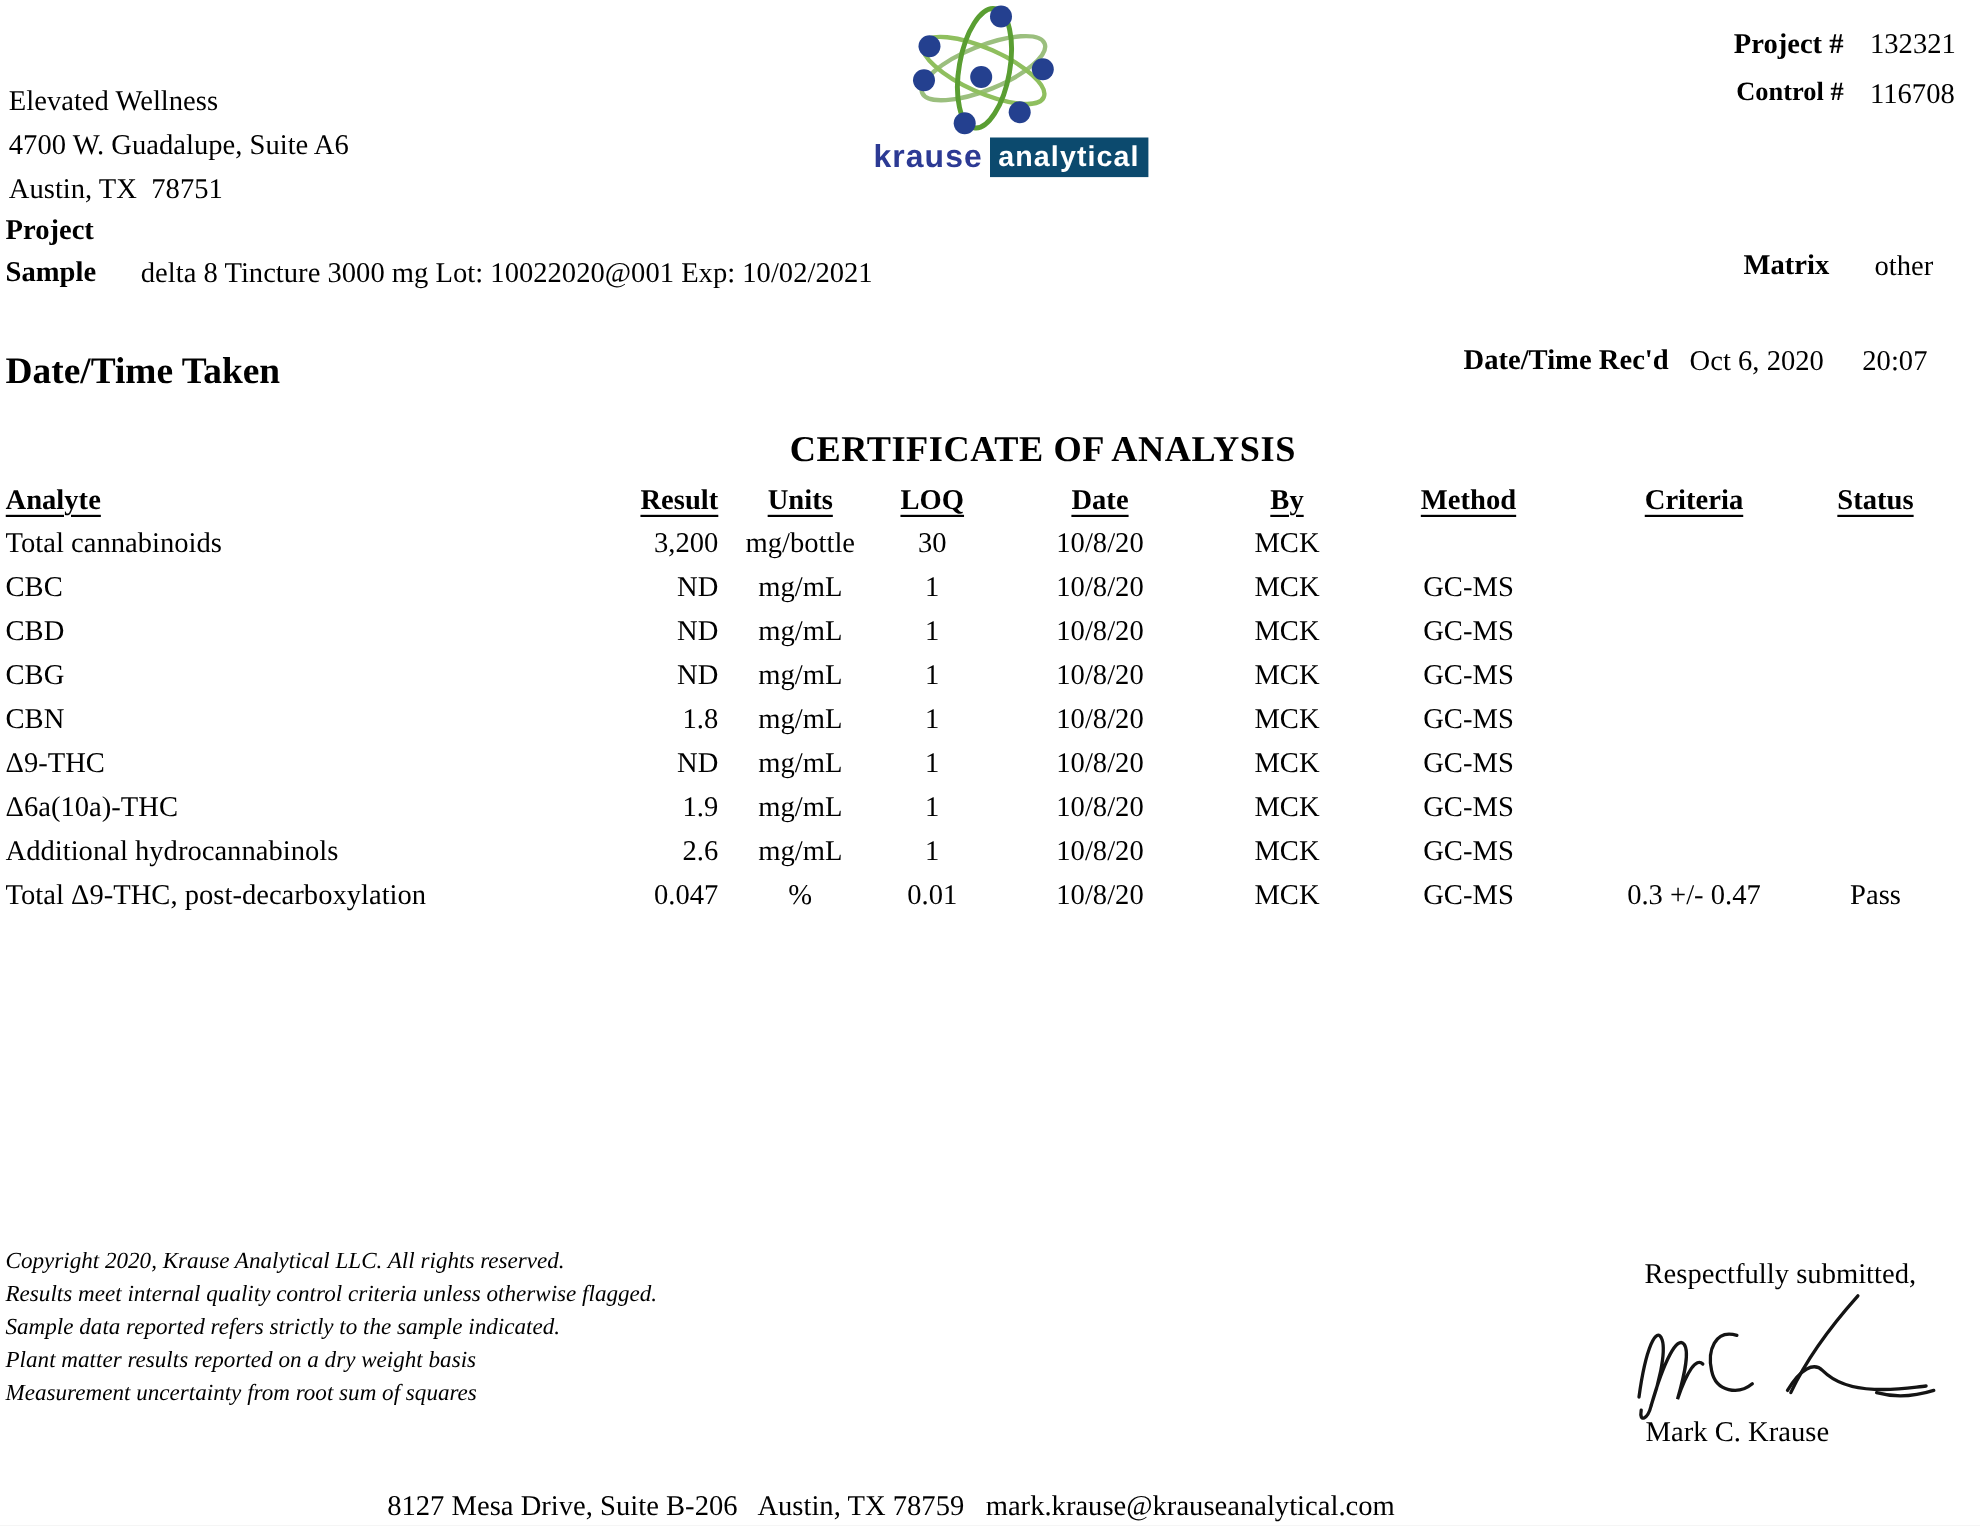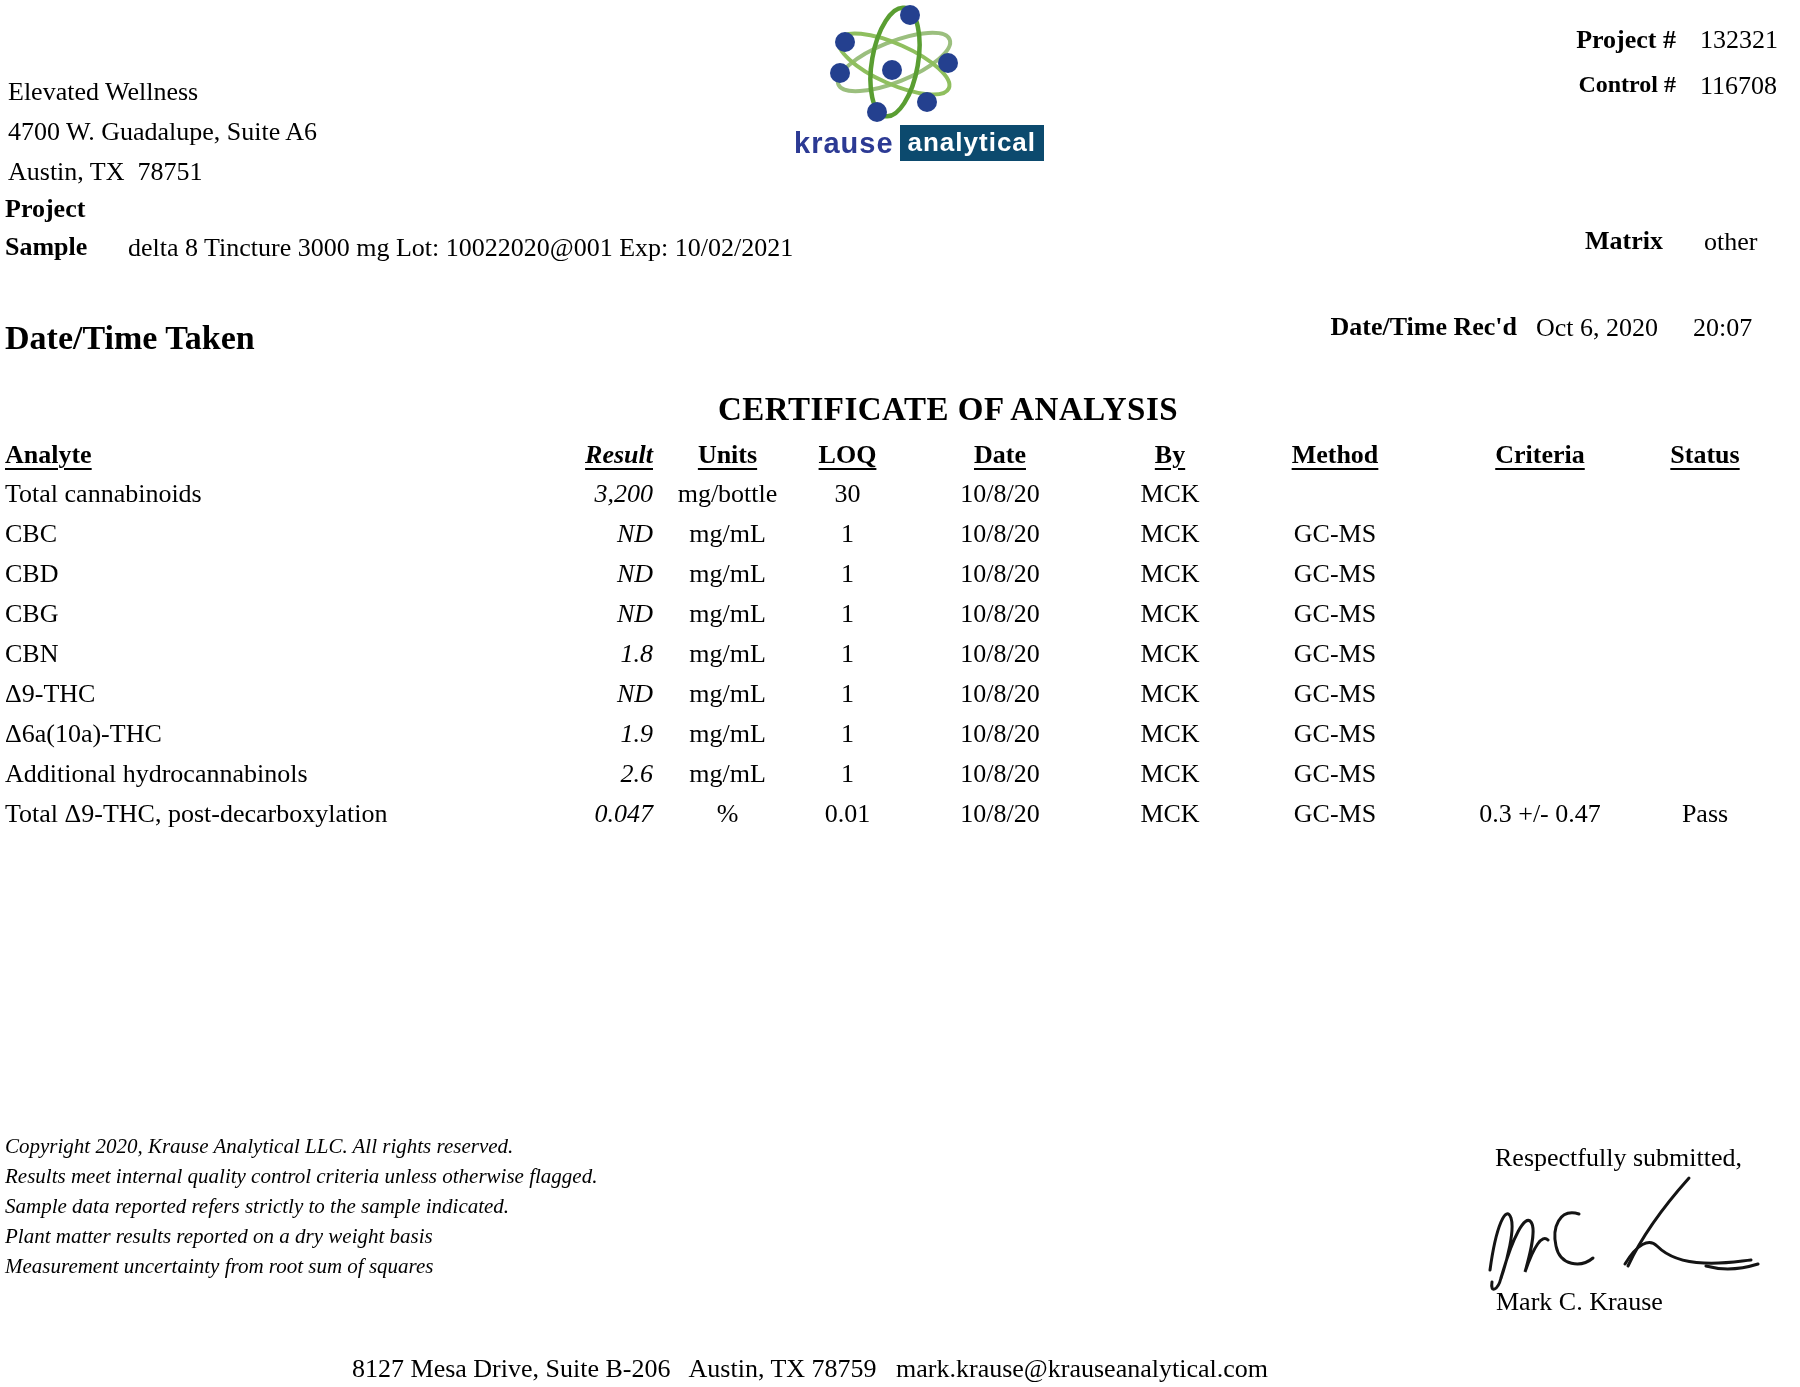--- a/index.html
+++ b/index.html
@@ -31,21 +31,21 @@
     position:absolute;left:5px;top:436px;width:1755px;
     border-collapse:collapse;table-layout:fixed;
   }
   table.coa th,table.coa td{
     padding:0;margin:0;font-size:26px;font-weight:normal;
     height:40px;vertical-align:middle;overflow:hidden;
   }
   table.coa thead th{height:38px;}
   table.coa thead .hd{font-weight:bold;text-decoration:underline;text-underline-offset:5px;text-decoration-thickness:2px;}
   .al{text-align:left;}
-  .ar{text-align:right;padding-right:7px !important;font-style:italic;}
+  .ar{text-align:right;padding-right:7px !important;}
   .ac{text-align:center;}
 
   .notes{left:5px;top:1131px;font-size:21px;font-style:italic;line-height:30px;}
   .closing{left:1495px;top:1143px;font-size:26px;}
   .sig-name{left:1496px;top:1287px;font-size:26px;text-align:right;}
   .footer-line{left:0;top:1354px;width:1620px;text-align:center;font-size:26px;}
 
   
   .logo{left:780px;top:2px;width:240px;height:163px;}
   .logo svg.atom{position:absolute;left:0;top:0;}

